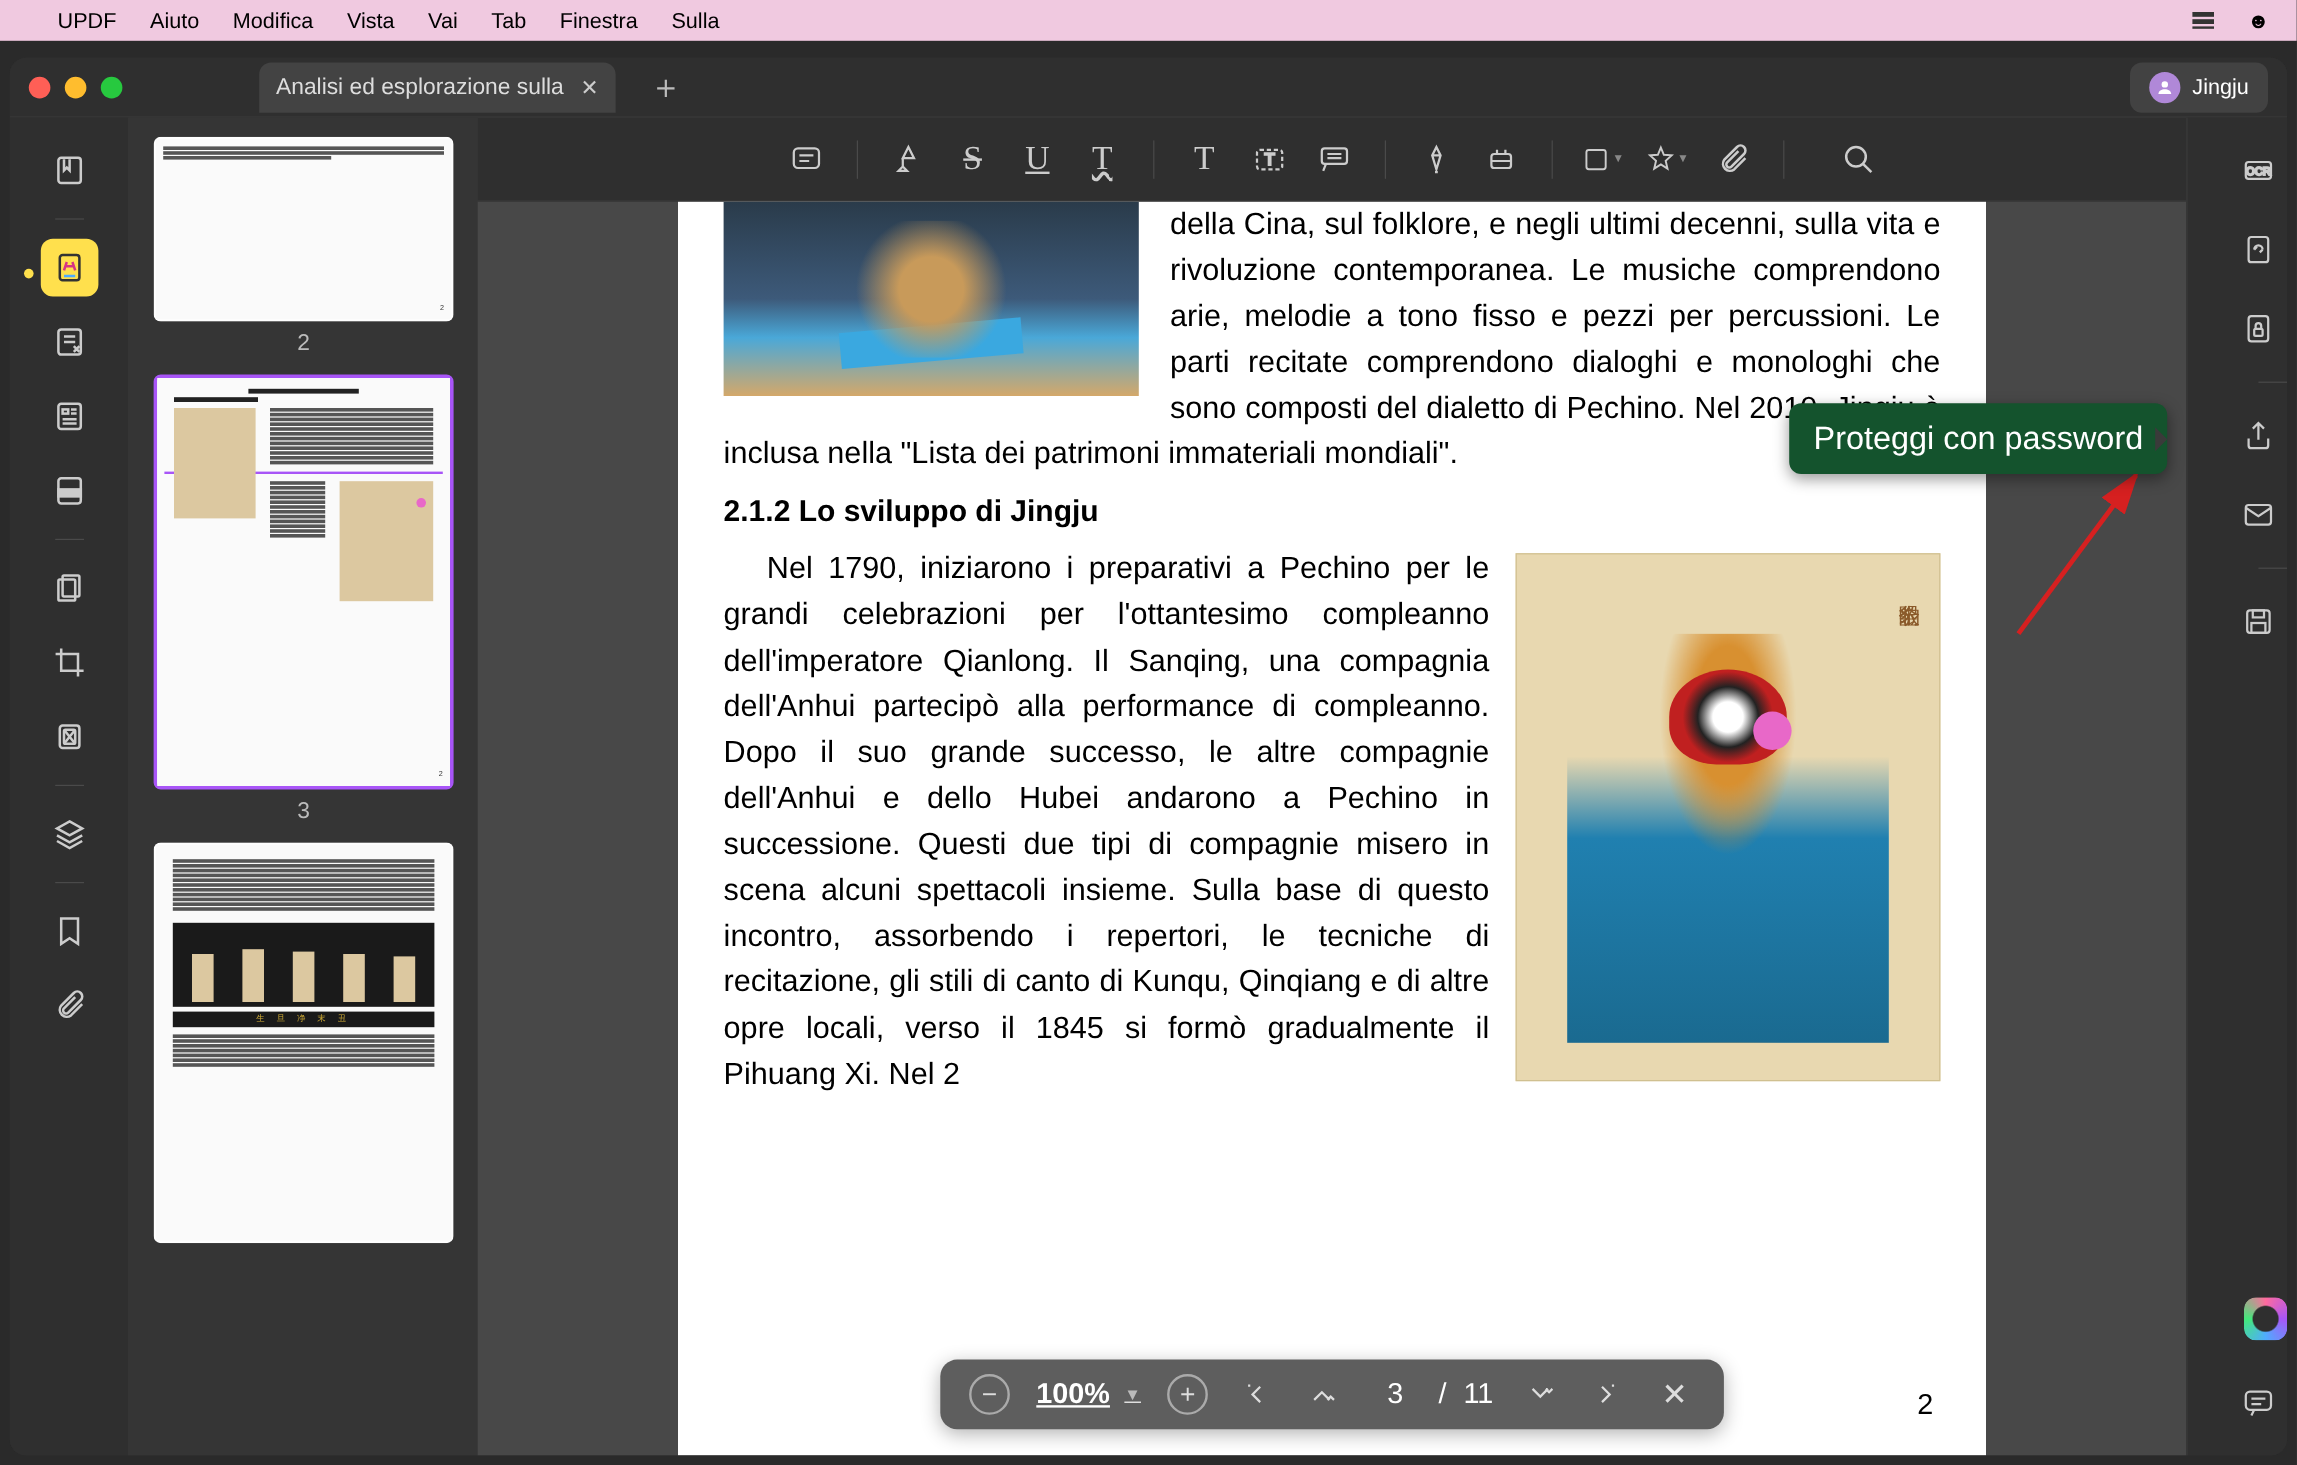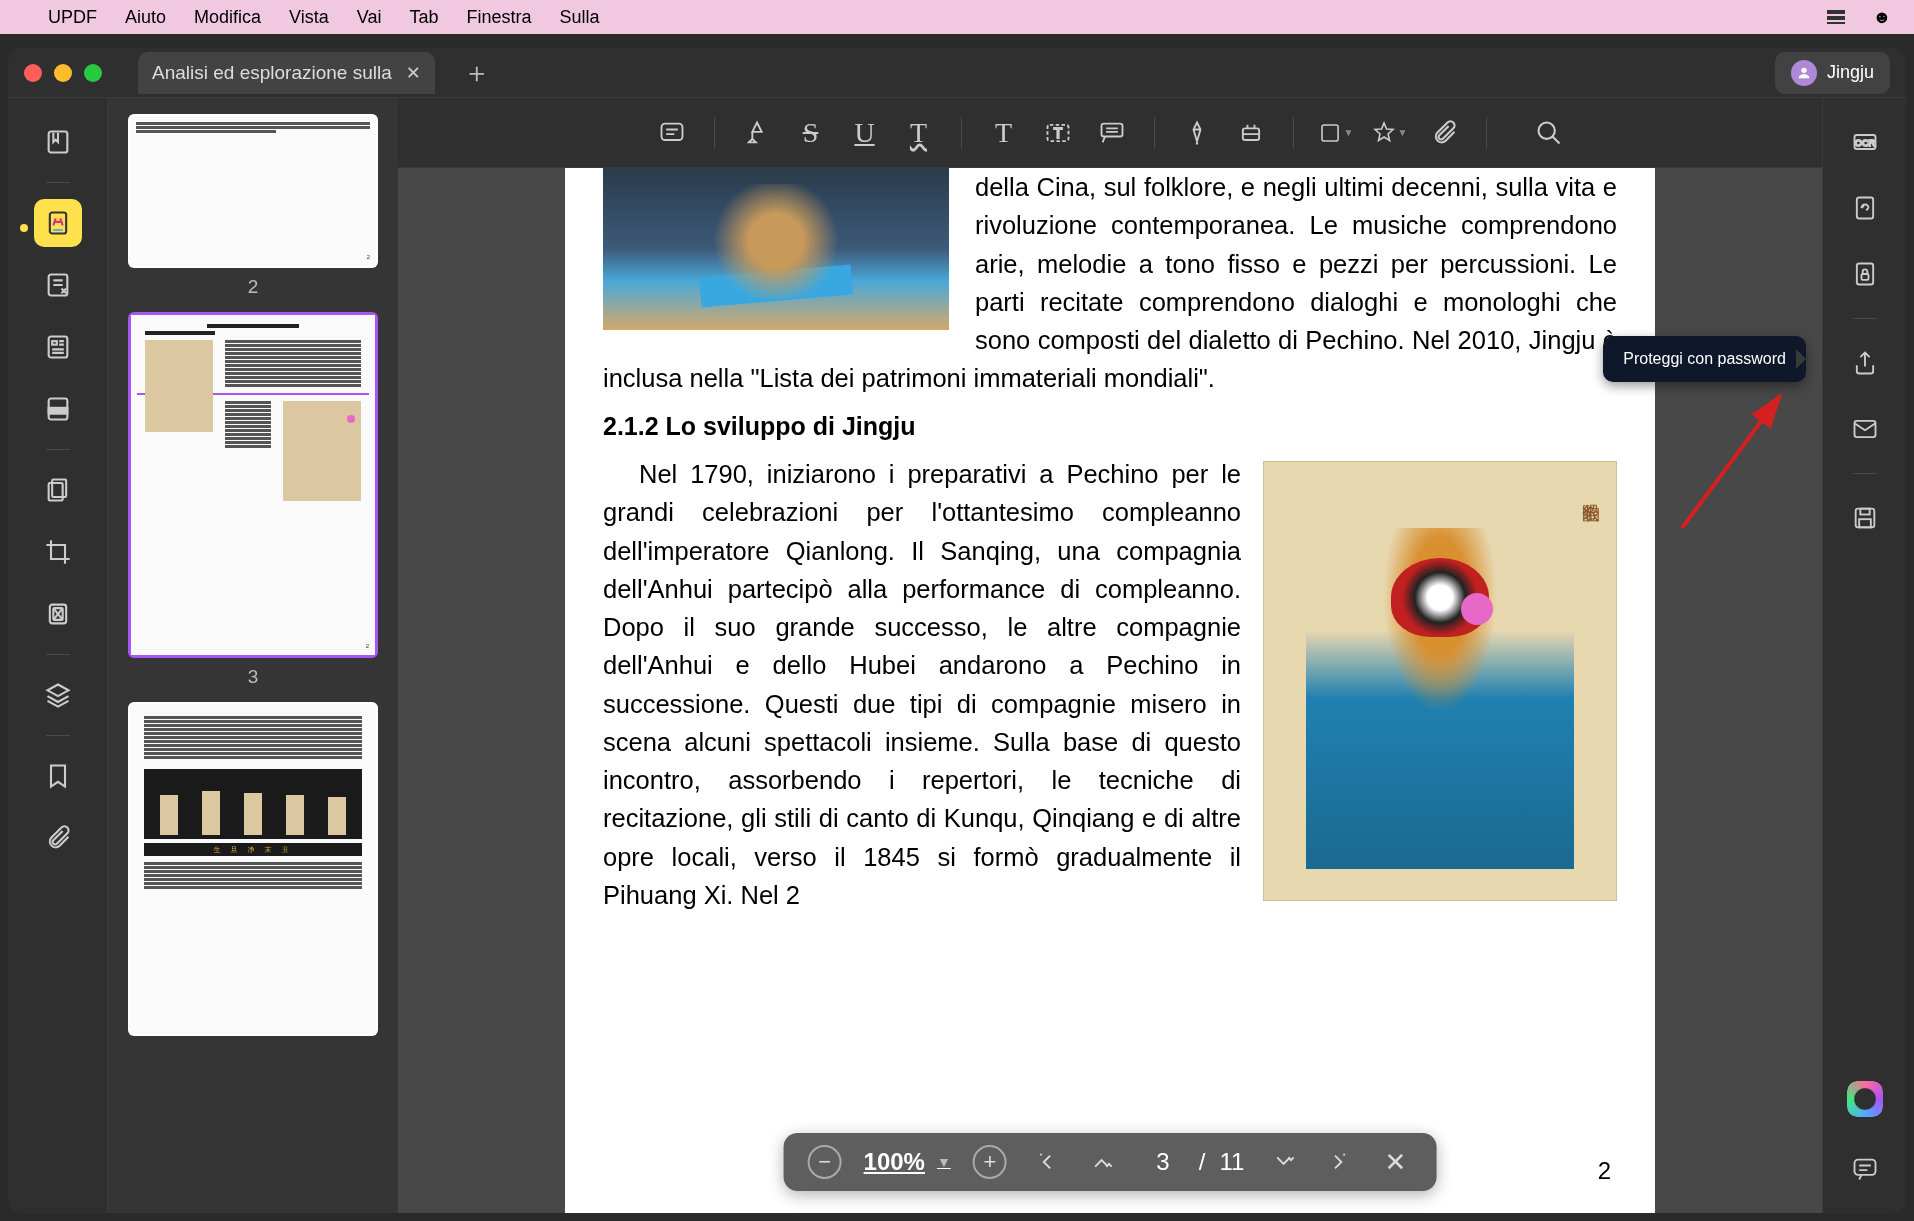--- a/index.html
+++ b/index.html
@@ -13,21 +13,21 @@
 .menu-icon { width: 24px; height: 22px; display: flex; align-items: center; justify-content: center; }
 
 
 .window { position: absolute; top: 48px; left: 8px; right: 8px; bottom: 8px; background: #2f2f2f; border-radius: 14px; overflow: hidden; display: flex; flex-direction: column; }
 .titlebar { height: 50px; display: flex; align-items: center; padding: 0 16px; background: #2f2f2f; border-bottom: 1px solid #3a3a3a; }
 .traffic-lights { display: flex; gap: 12px; }
 .tl { width: 18px; height: 18px; border-radius: 50%; }
 .tl-red { background: #ff5f56; }
 .tl-yellow { background: #ffbd2e; }
 .tl-green { background: #27c93f; }
-.tabs-area { display: flex; align-items: center; margin-left: 36px; gap: 10px; }
+.tabs-area { display: flex; align-items: center; margin-left: 114px; gap: 10px; }
 .tab { background: #434343; border-radius: 10px 10px 0 0; padding: 10px 14px; display: flex; align-items: center; gap: 14px; color: #ddd; font-size: 19px; max-width: 300px; }
 .tab-title { overflow: hidden; text-overflow: ellipsis; white-space: nowrap; }
 .tab-close { color: #ccc; font-size: 18px; cursor: pointer; }
 .new-tab { color: #bbb; font-size: 28px; padding: 0 18px; cursor: pointer; }
 .titlebar-right { margin-left: auto; display: flex; align-items: center; gap: 12px; }
 .avatar { width: 26px; height: 26px; border-radius: 50%; background: #b088d8; display: flex; align-items: center; justify-content: center; color: white; font-size: 16px; }
 .login-btn { background: #424242; color: #fff; padding: 8px 16px; border-radius: 10px; font-size: 18px; display: flex; align-items: center; gap: 10px; }
 
 
 .main { flex: 1; display: flex; }
@@ -76,25 +76,25 @@
 
 .page-control { position: absolute; left: 50%; transform: translateX(-50%); bottom: 22px; background: #5e5e5e; border-radius: 14px; padding: 12px 24px; display: flex; align-items: center; gap: 22px; box-shadow: 0 4px 16px rgba(0,0,0,0.3); }
 .pc-btn { width: 34px; height: 34px; display: flex; align-items: center; justify-content: center; color: #ddd; cursor: pointer; font-size: 22px; border: 2px solid #aaa; border-radius: 50%; }
 .pc-btn.noborder { border: none; font-size: 26px; }
 .zoom-disp { color: #fff; font-size: 24px; font-weight: 600; display: flex; align-items: center; gap: 12px; text-decoration: underline; }
 .zoom-arrow { font-size: 14px; color: #bbb; }
 .page-input { color: #fff; font-size: 24px; display: flex; align-items: center; gap: 14px; }
 .page-cur { background: transparent; color: #fff; width: 44px; text-align: center; font-size: 24px; }
 
 
-.right-sidebar { width: 84px; background: #2f2f2f; display: flex; flex-direction: column; align-items: center; padding: 20px 0; gap: 18px; border-left: 1px solid #3a3a3a; position: relative; }
+.right-sidebar { width: 84px; background: #2f2f2f; display: flex; flex-direction: column; align-items: flex-end; padding: 20px 0; gap: 18px; border-left: 1px solid #3a3a3a; position: relative; }
 .ai-icon { margin-top: auto; width: 36px; height: 36px; background: conic-gradient(from 0deg, #ff6b9d, #a855f7, #4facfe, #43e97b, #ff6b9d); border-radius: 10px; -webkit-mask: radial-gradient(circle at center, transparent 40%, black 45%); mask: radial-gradient(circle at center, transparent 40%, black 45%); }
 
 
-.tooltip { position: absolute; right: 100px; top: 288px; background: #0f172a; color: #fff; padding: 14px 20px; border-radius: 10px; font-size: 16px; white-space: nowrap; z-index: 100; box-shadow: 0 4px 12px rgba(0,0,0,0.4); }
+.tooltip { position: absolute; right: 100px; top: 288px; background: #14532d; color: #fff; padding: 14px 20px; border-radius: 10px; font-size: 27px; white-space: nowrap; z-index: 100; box-shadow: 0 4px 12px rgba(0,0,0,0.4); }
 .tooltip::after { content: ""; position: absolute; right: -10px; top: 50%; transform: translateY(-50%); border: 10px solid transparent; border-left-color: #3a3a3a; }
 .red-arrow { position: absolute; right: 114px; top: 340px; z-index: 99; }
 .red-arrow svg { width: 120px; height: 150px; }
 
 
 .t-lines { display: flex; flex-direction: column; gap: 1px; }
 .t-line { height: 3px; background: #555; }
 .t-heading { height: 4px; background: #222; width: 40%; margin: 3px auto; }
 </style>
 </head>

